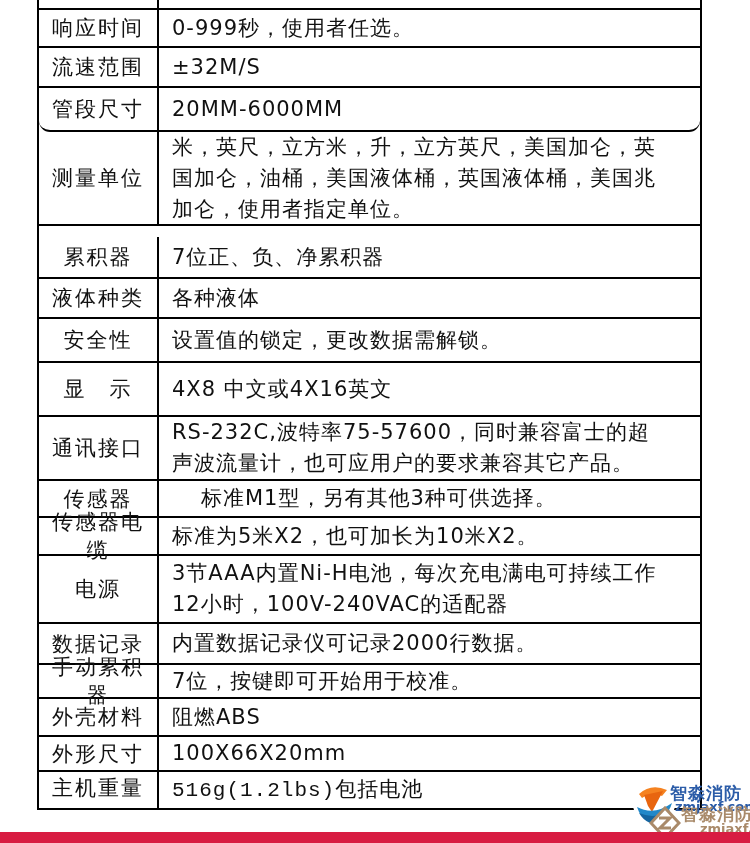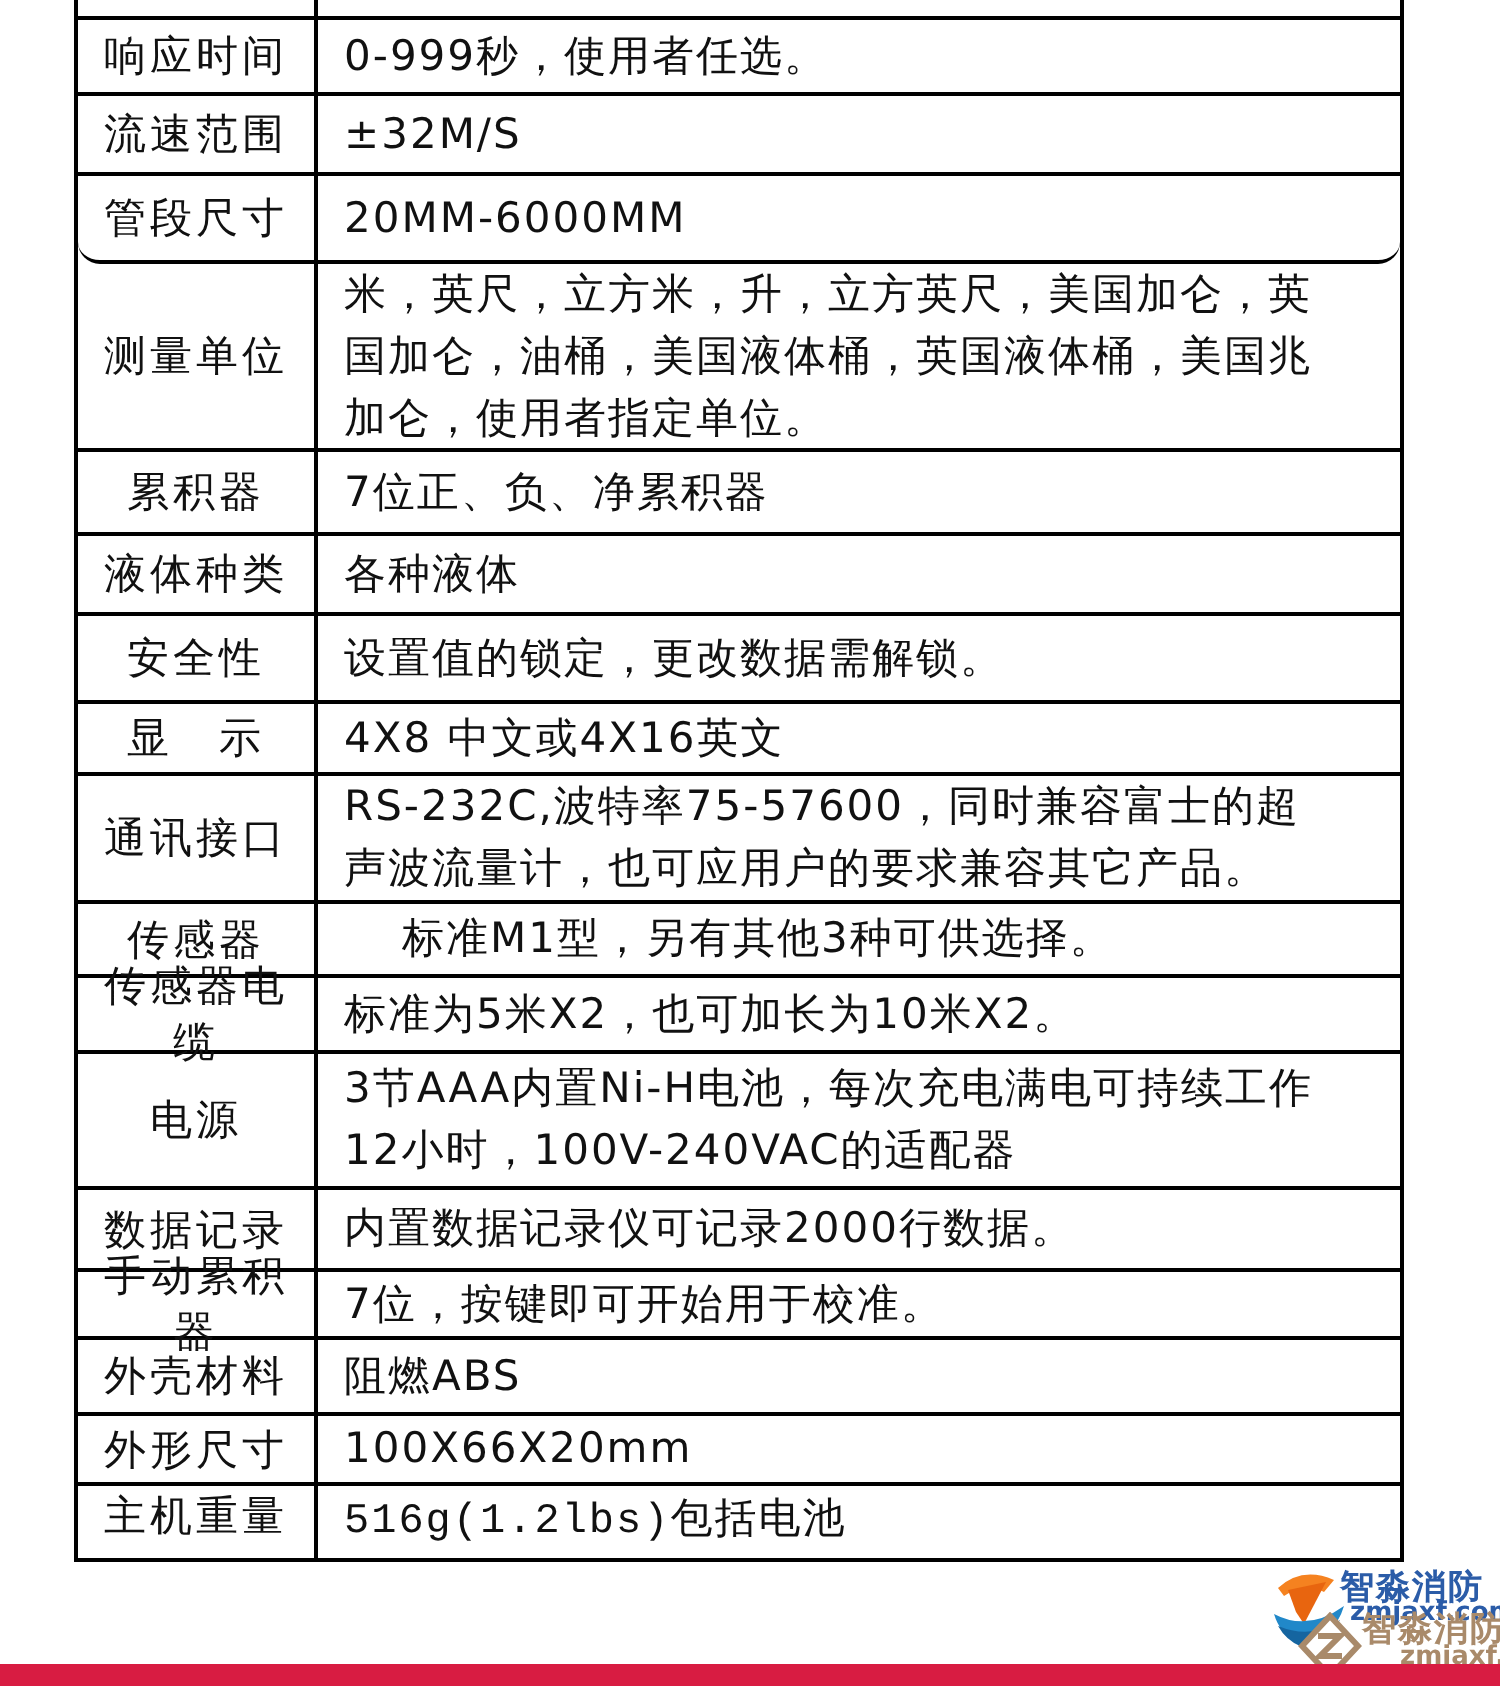--- a/index.html
+++ b/index.html
@@ -148,33 +148,33 @@
         <div class="cell value-cell">±32M/S</div>
       </div>
       <div class="row" style="height: 44px; border-radius: 11px;">
         <div class="cell label-cell">管段尺寸</div>
         <div class="cell value-cell">20MM-6000MM</div>
       </div>
       <div class="row" style="height: 94px;">
         <div class="cell label-cell">测量单位</div>
         <div class="cell value-cell">米，英尺，立方米，升，立方英尺，美国加仑，英国加仑，油桶，美国液体桶，英国液体桶，美国兆加仑，使用者指定单位。</div>
       </div>
-      <div class="row" style="height: 42px;">
+      <div class="row" style="height: 42px; margin-top: 11px;">
         <div class="cell label-cell">累积器</div>
         <div class="cell value-cell">7位正、负、净累积器</div>
       </div>
       <div class="row" style="height: 40px;">
         <div class="cell label-cell">液体种类</div>
         <div class="cell value-cell">各种液体</div>
       </div>
       <div class="row" style="height: 44px;">
         <div class="cell label-cell">安全性</div>
         <div class="cell value-cell">设置值的锁定，更改数据需解锁。</div>
       </div>
-      <div class="row" style="height: 36px;">
+      <div class="row" style="height: 54px;">
         <div class="cell label-cell">显　示</div>
         <div class="cell value-cell">4X8 中文或4X16英文</div>
       </div>
       <div class="row" style="height: 64px;">
         <div class="cell label-cell">通讯接口</div>
         <div class="cell value-cell">RS-232C,波特率75-57600，同时兼容富士的超声波流量计，也可应用户的要求兼容其它产品。</div>
       </div>
       <div class="row" style="height: 37px; gap: 29px;">
         <div class="cell label-cell">传感器</div>
         <div class="cell value-cell">标准M1型，另有其他3种可供选择。</div>

